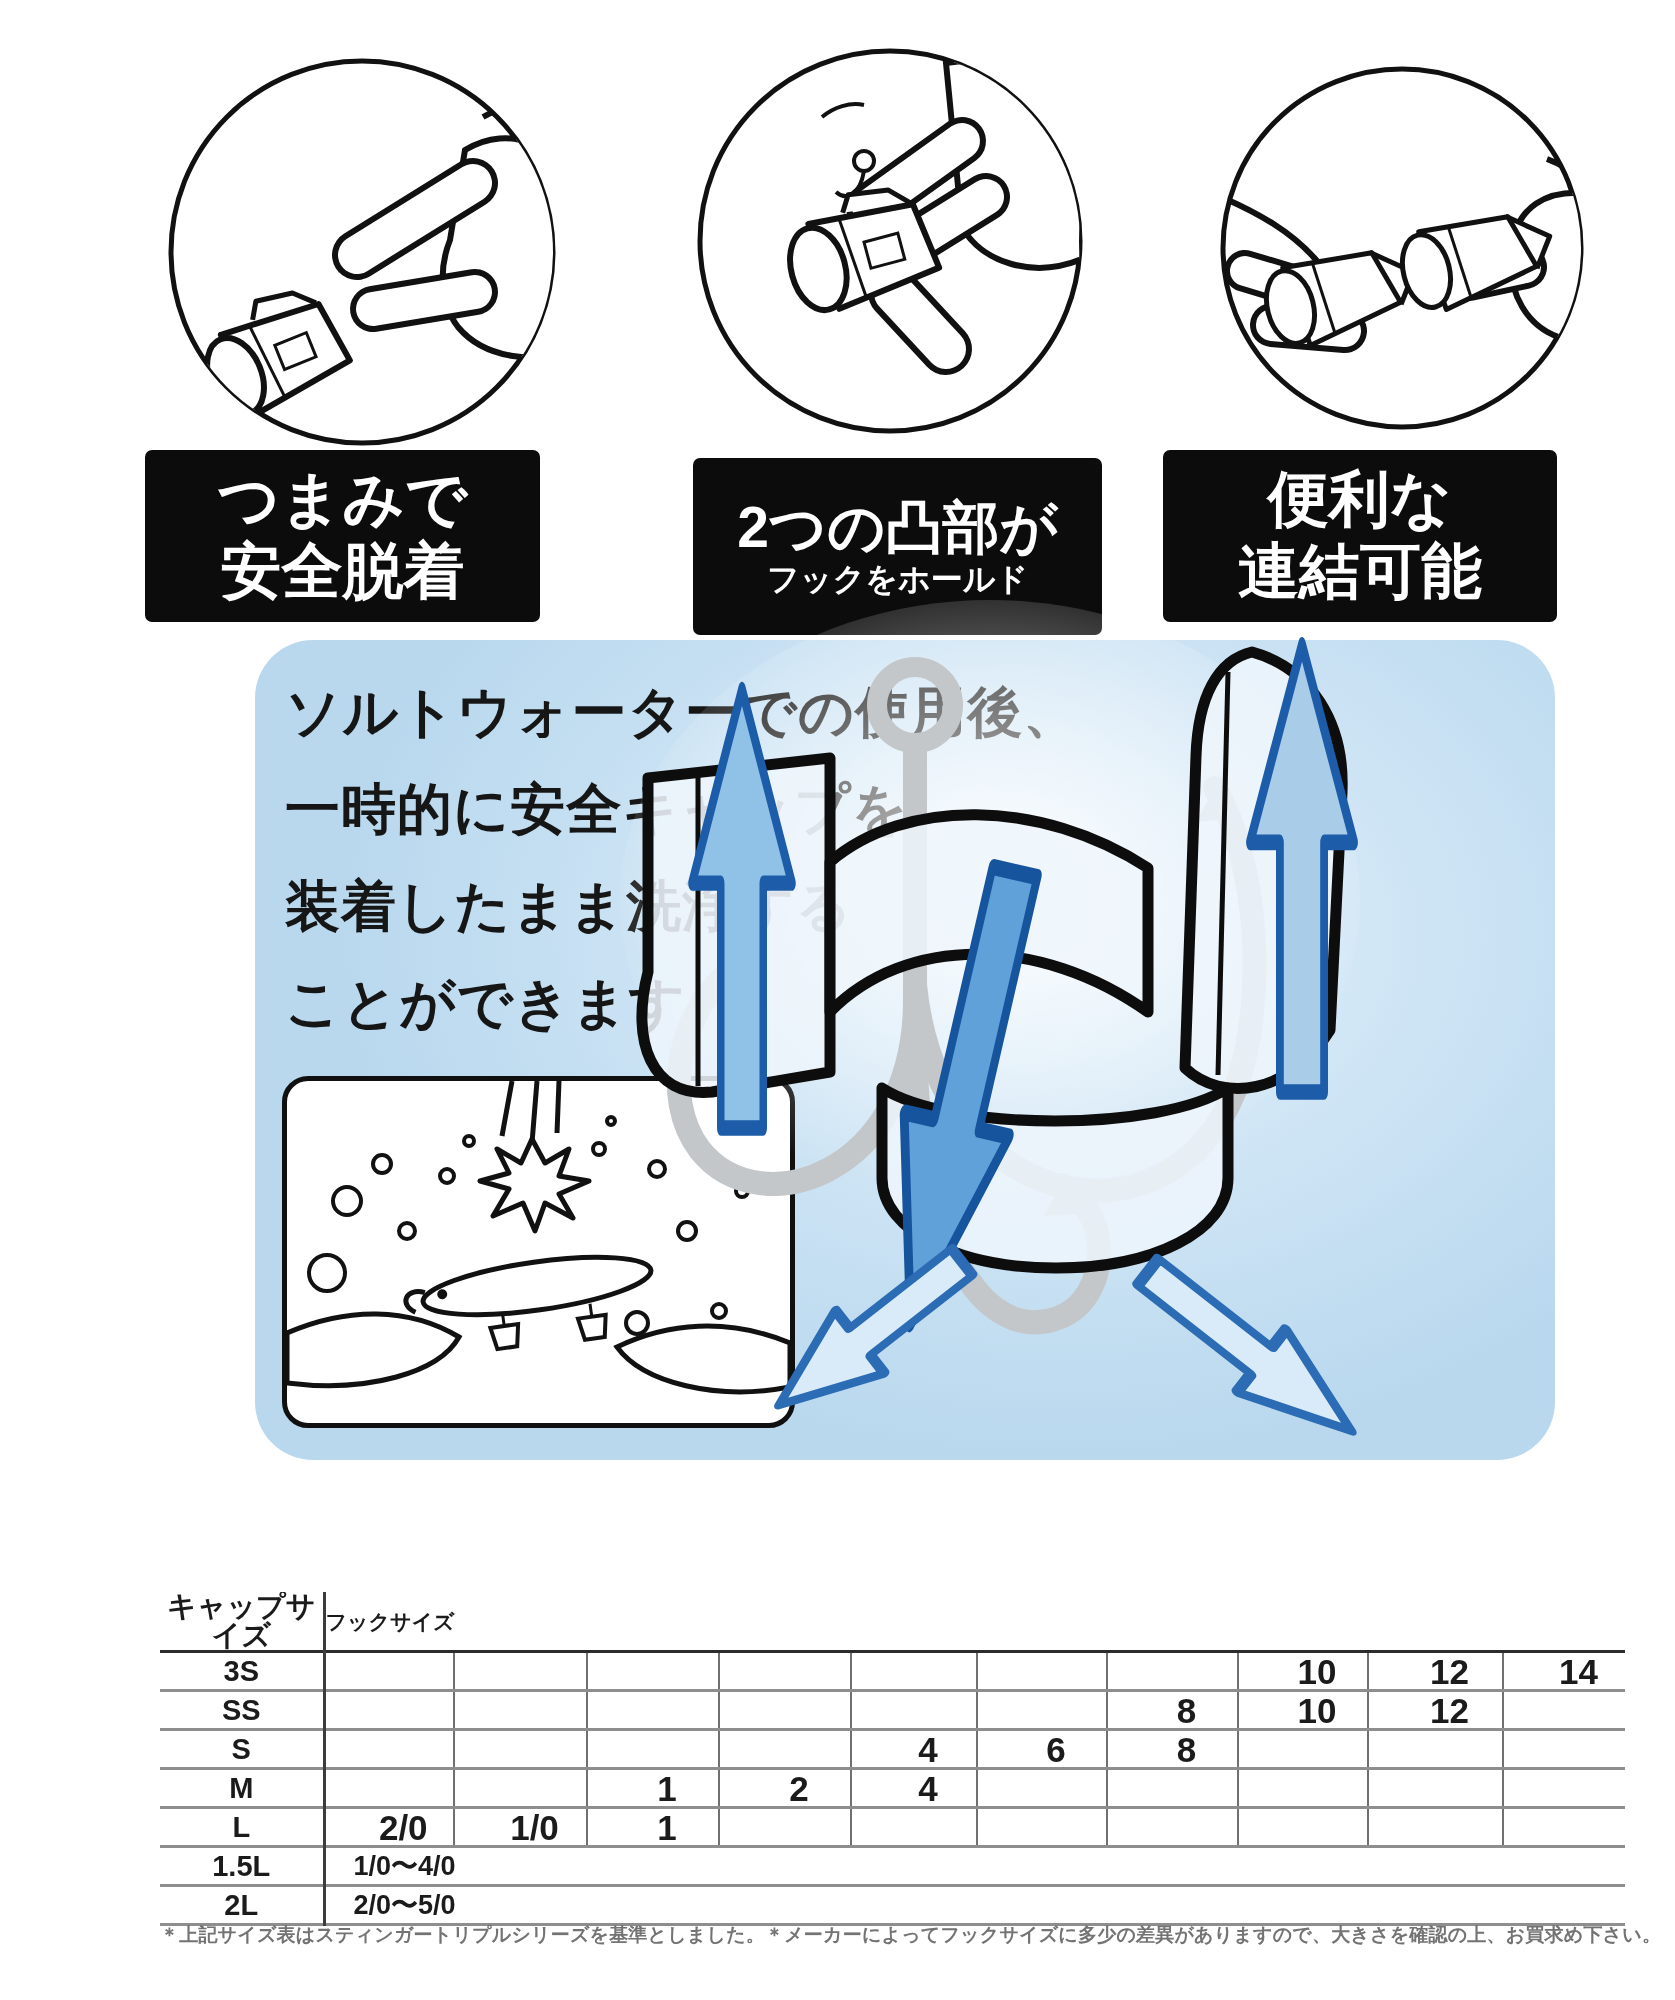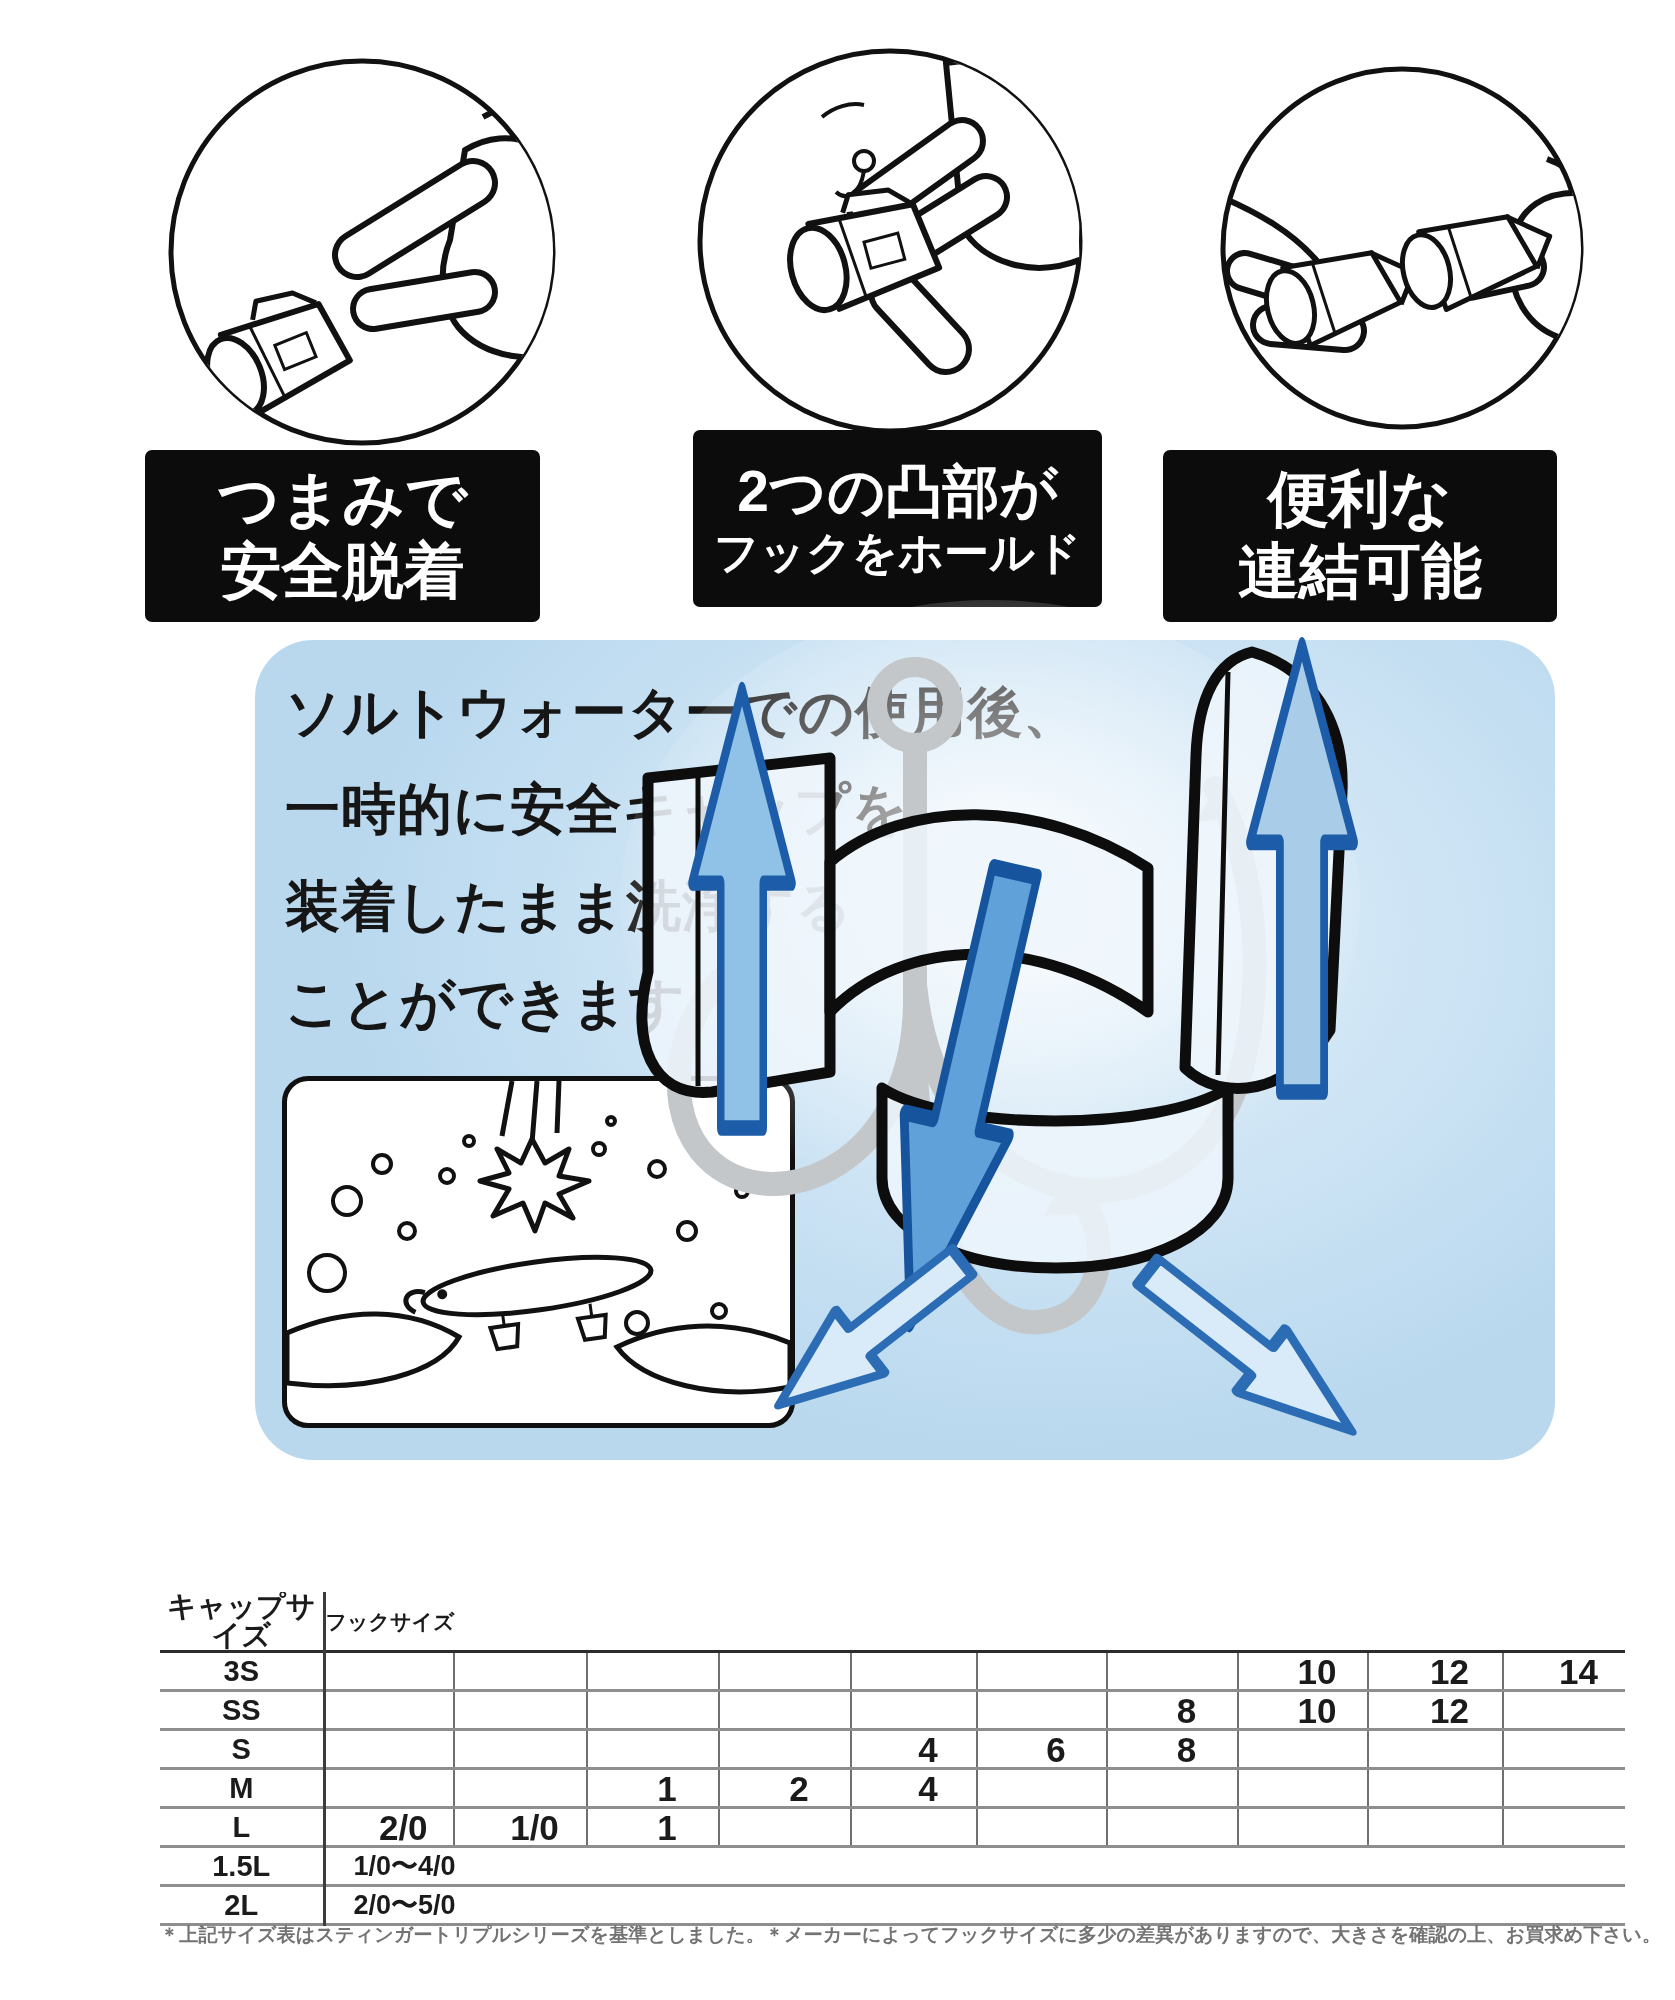--- a/index.html
+++ b/index.html
@@ -8,21 +8,21 @@
     font-family:"Liberation Sans","DejaVu Sans",sans-serif;color:#1b1b1b;
   }
   .circ{position:absolute;}
   .step-label{
     position:absolute;background:#0c0c0c;border-radius:7px;color:#fff;
     display:flex;flex-direction:column;align-items:center;justify-content:center;
     text-align:center;font-weight:bold;line-height:1.18;
   }
   .lbl-lg{font-size:61px;}
   .lbl-md{font-size:57px;}
-  .lbl-sm{font-size:45px;}
+  .lbl-sm{font-size:32px;}
   .info-panel{
     position:absolute;left:255px;top:640px;width:1300px;height:820px;border-radius:58px;
     background:radial-gradient(ellipse 720px 520px at 62% 36%, #e8f3fb 0%, #cfe5f5 48%, #b9d8ee 100%);
   }
   .panel-text{
     position:absolute;left:285px;top:664px;font-size:55px;font-weight:bold;color:#161616;
     line-height:97px;letter-spacing:1px;
   }
   .wash-box{
     position:absolute;left:282px;top:1076px;width:513px;height:352px;background:#fff;
@@ -144,21 +144,21 @@
         <ellipse cx="-50" cy="0" rx="23" ry="37" fill="#fff" stroke="#111" stroke-width="5"></ellipse>
         <line x1="-18" y1="-36" x2="-13" y2="38" stroke="#111" stroke-width="3"></line>
       </g>
     </g>
   </svg>
 
   <div class="step-label" style="left:145px;top:450px;width:395px;height:172px">
     <span class="lbl-lg">つまみで</span>
     <span class="lbl-lg">安全脱着</span>
   </div>
-  <div class="step-label" style="left:693px;top:430px;width:409px;height:177px">
+  <div class="step-label" style="left:693px;top:458px;width:409px;height:177px">
     <span class="lbl-md">2つの凸部が</span>
     <span class="lbl-sm">フックをホールド</span>
   </div>
   <div class="step-label" style="left:1163px;top:450px;width:394px;height:172px">
     <span class="lbl-lg">便利な</span>
     <span class="lbl-lg">連結可能</span>
   </div>
 
   <div class="info-panel"></div>
   <div class="panel-text">

